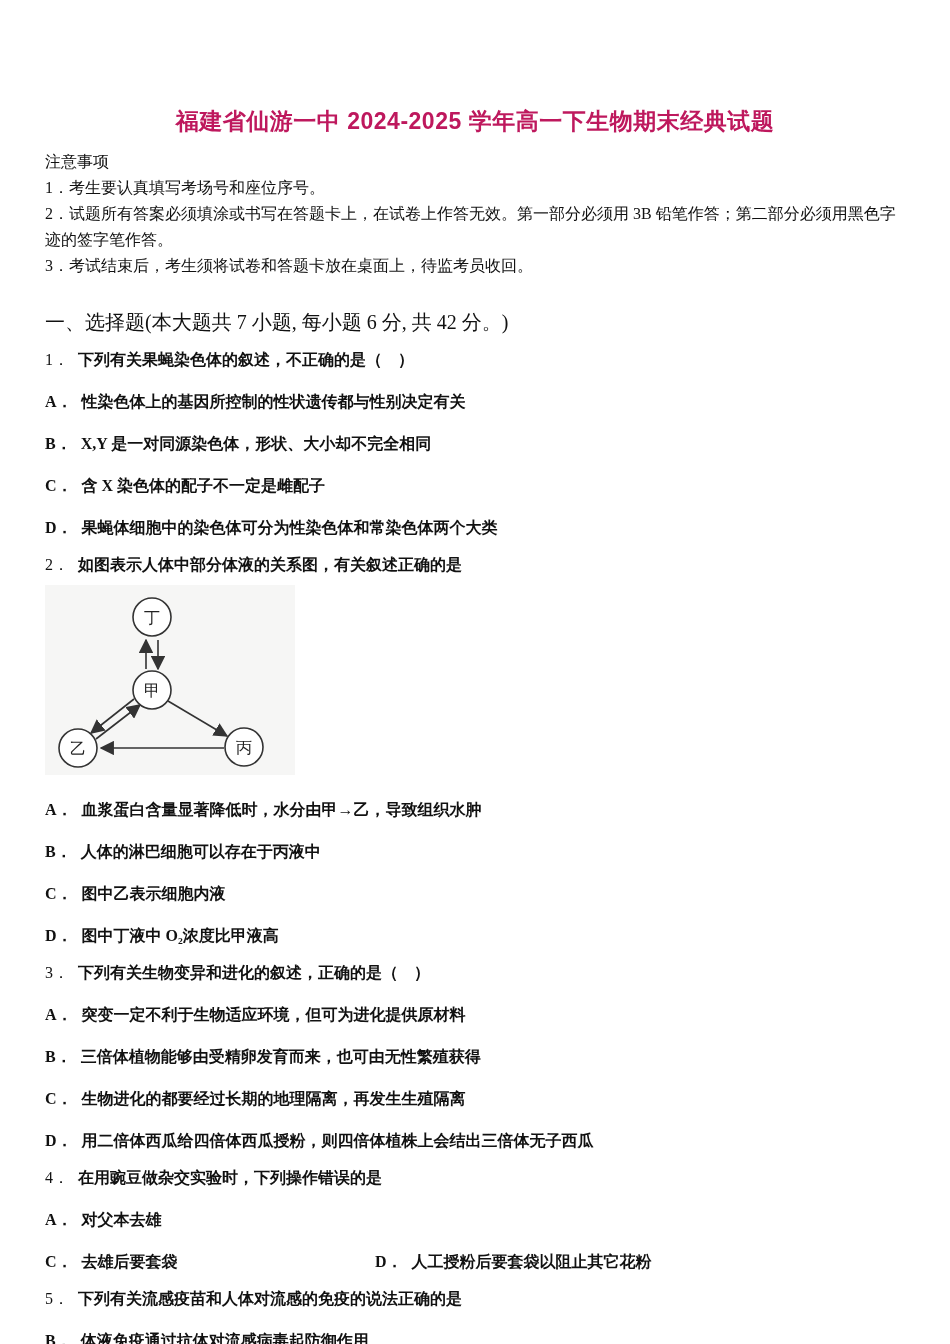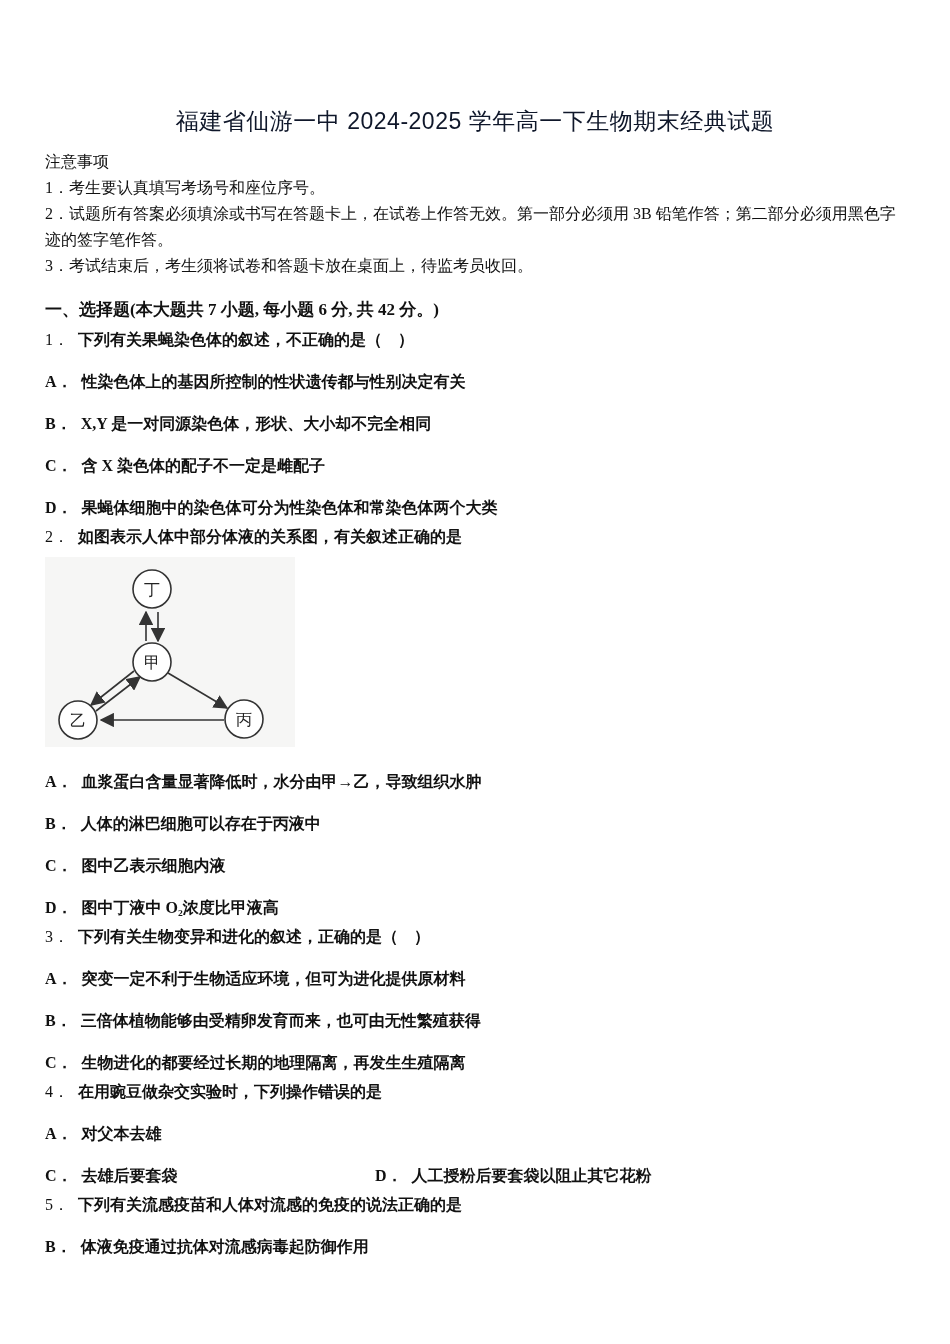--- a/index.html
+++ b/index.html
@@ -12,33 +12,32 @@
     color:#111111;
     font-family:"Liberation Serif","DejaVu Serif",serif;
     font-size:16px;
     overflow:hidden;
   }
   .title {
     margin:0 0 12px 0;
     text-align:center;
     font-family:"Liberation Sans","DejaVu Sans",sans-serif;
     font-size:23px;
-    font-weight:400;
-    color:#0f172a;
+    font-weight:700;
+    color:#be185d;
     letter-spacing:0.5px;
   }
   .notice-line { line-height:26px; }
   .section-heading {
-    margin-top:20px;
+    margin-top:32px;
     line-height:22px;
-    font-size:17px;
-    font-weight:bold;
+    font-size:20px;
   }
   .row { margin-top:21px; line-height:21px; }
-  .qrow { margin-top:8px; }
+  .qrow { margin-top:16px; }
   .qnum { font-weight:400; padding-right:9px; }
   .qtext { font-weight:700; }
   .opt-label { font-weight:700; padding-right:9px; }
   .opt-text { font-weight:700; }
   .two-col { display:grid; grid-template-columns:330px 1fr; }
   .diagram-wrap { margin:10px 0 24px 0; }
   .diagram-svg { display:block; }
   .diagram-svg text {
     font-family:"Liberation Serif","DejaVu Serif",serif;
     font-size:16px;
@@ -134,20 +133,23 @@
     </div>
     <div class="row">
       <span class="opt-label">A．</span><span class="opt-text">突变一定不利于生物适应环境，但可为进化提供原材料</span>
     </div>
     <div class="row">
       <span class="opt-label">B．</span><span class="opt-text">三倍体植物能够由受精卵发育而来，也可由无性繁殖获得</span>
     </div>
     <div class="row">
       <span class="opt-label">C．</span><span class="opt-text">生物进化的都要经过长期的地理隔离，再发生生殖隔离</span>
     </div>
+    <div class="row">
+      <span class="opt-label">D．</span><span class="opt-text">用二倍体西瓜给四倍体西瓜授粉，则四倍体植株上会结出三倍体无子西瓜</span>
+    </div>
   </div>
 
   <div>
     <div class="row qrow">
       <span class="qnum">4．</span><span class="qtext">在用豌豆做杂交实验时，下列操作错误的是</span>
     </div>
     <div class="row two-col">
       <div>
         <span class="opt-label">A．</span><span class="opt-text">对父本去雄</span>
       </div>

